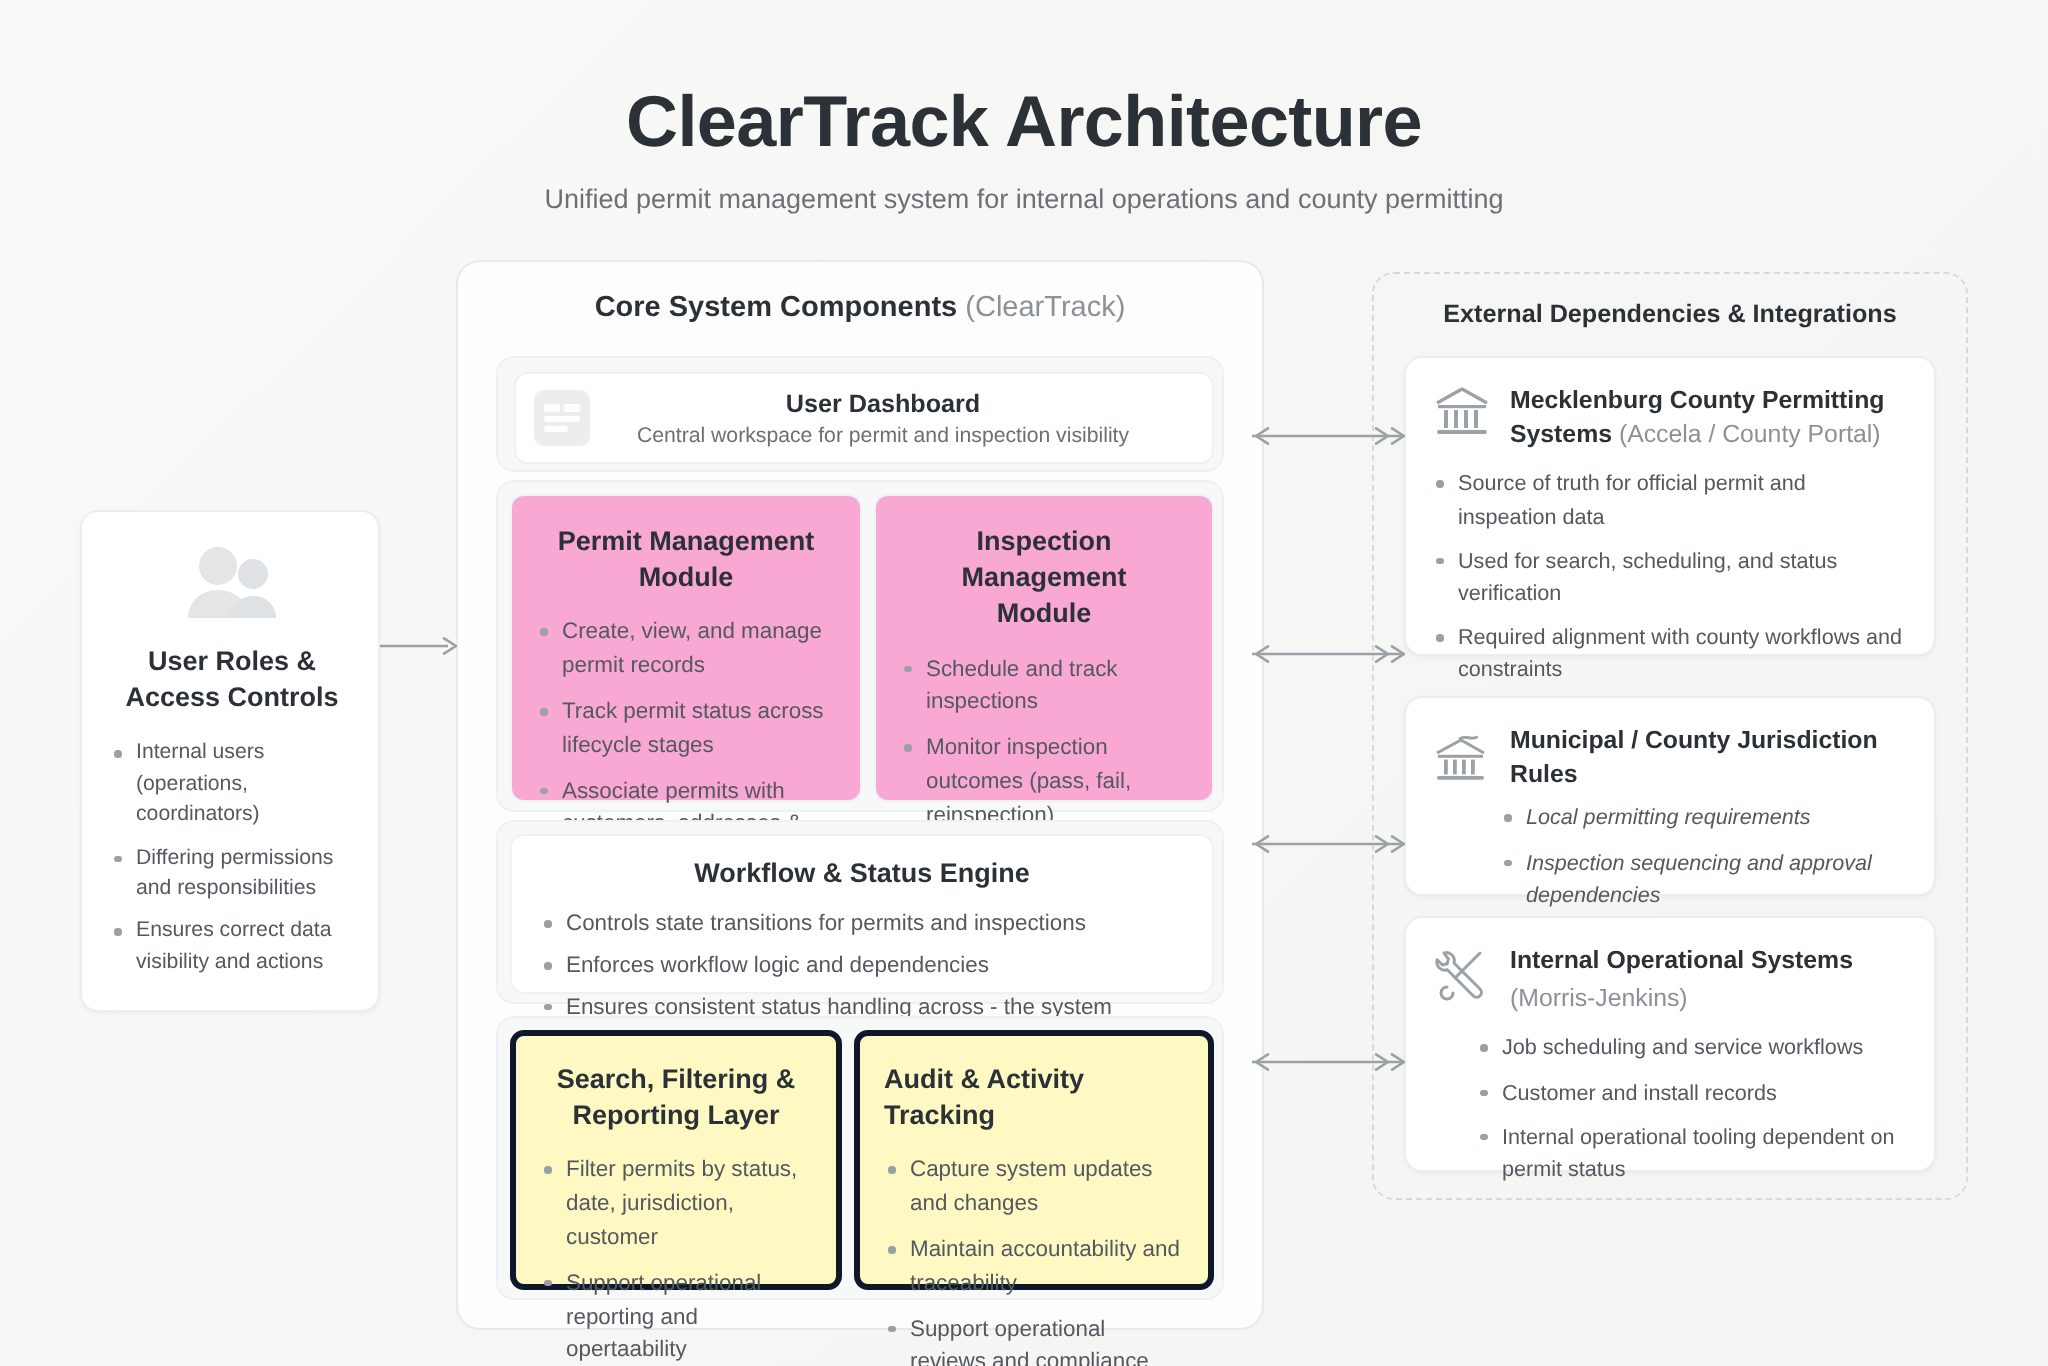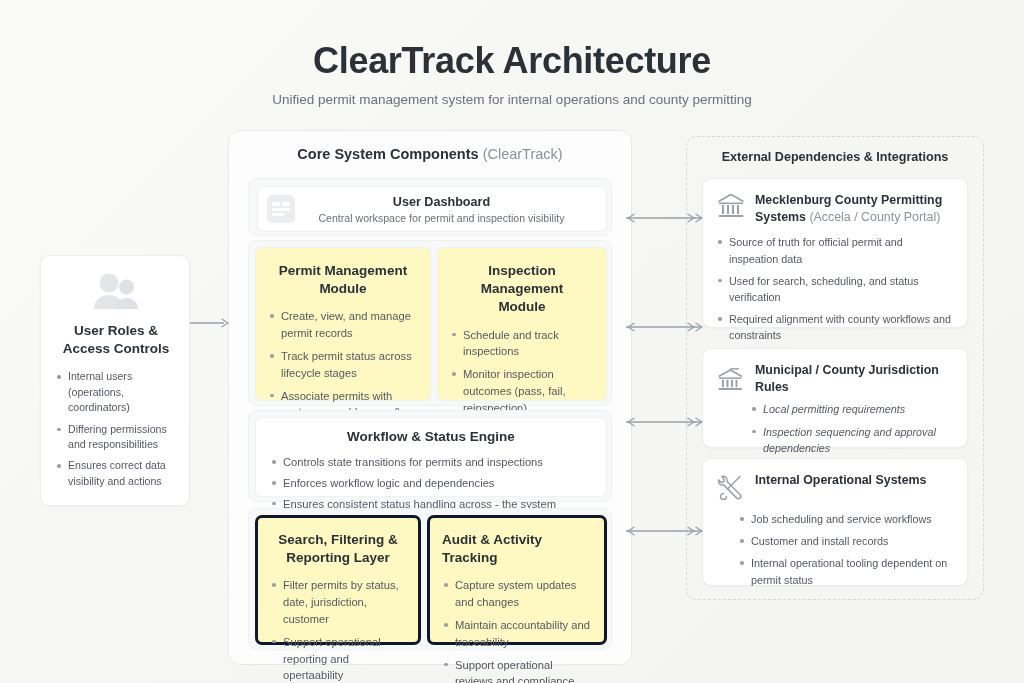--- a/index.html
+++ b/index.html
@@ -47,21 +47,21 @@
   .dash{left:248px;top:178px;width:364px;height:58px;padding-left:20px;}
   .dash .inner{position:absolute;left:8px;top:7px;width:348px;height:44px;
       background:#fff;border:1px solid #f0f1f1;border-radius:7px;display:flex;align-items:center;}
   .dash .dicon{margin-left:9px;flex:0 0 auto;}
   .dash .dtxt{flex:1;text-align:center;padding-right:18px;}
   .dash .dt1{font-size:12.6px;font-weight:bold;color:#2b3136;}
   .dash .dt2{font-size:10.6px;color:#6a7075;margin-top:3px;}
 
   
   .mods{left:248px;top:240px;width:364px;height:166px;}
-  .mod{position:absolute;top:6px;height:154px;background:#fef9c3;border:1px solid #f0f1f1;
+  .mod{position:absolute;top:6px;height:154px;background:#f9a8d4;border:1px solid #f0f1f1;
        border-radius:7px;box-sizing:border-box;padding:14px 12px 0 12px;}
   .mod.a{left:6px;width:176px;}
   .mod.b{left:188px;width:170px;}
   .mod .c-title{margin-bottom:10px;}
 
   
   .wf{left:248px;top:410px;width:364px;height:92px;}
   .wf .inner{position:absolute;left:6px;top:6px;width:352px;height:80px;background:#fff;
       border:1px solid #f0f1f1;border-radius:7px;box-sizing:border-box;padding:10px 14px;}
   .wf .c-title{margin-bottom:8px;}
@@ -265,20 +265,21 @@
     <div class="ehead">
       <span>
         <svg width="30" height="30" viewBox="0 0 30 30">
           <path d="M6 4.5a4 4 0 0 1 5 5l13 13a2.4 2.4 0 0 1-3.4 3.4l-13-13a4 4 0 0 1-5-5l2.6 2.6 2.4-.6.6-2.4z" fill="none" stroke="#9aa1a7" stroke-width="1.5" stroke-linejoin="round"></path>
           <path d="M24 4.5 11.5 17" fill="none" stroke="#9aa1a7" stroke-width="1.5" stroke-linecap="round"></path>
           <path d="M7.5 21.5a3 3 0 1 0 3 3" fill="none" stroke="#9aa1a7" stroke-width="1.5" stroke-linecap="round"></path>
         </svg>
       </span>
       <span class="et">
         <span style="display:block">Internal Operational Systems</span>
+        <em style="display:block;margin-top:2px">(Morris-Jenkins)</em>
       </span>
     </div>
     <ul class="bul">
       <li>Job scheduling and service workflows</li>
       <li>Customer and install records</li>
       <li>Internal operational tooling dependent on permit status</li>
     </ul>
   </div>
 
   <div class="conn" style="left:190px;top:316px;">

